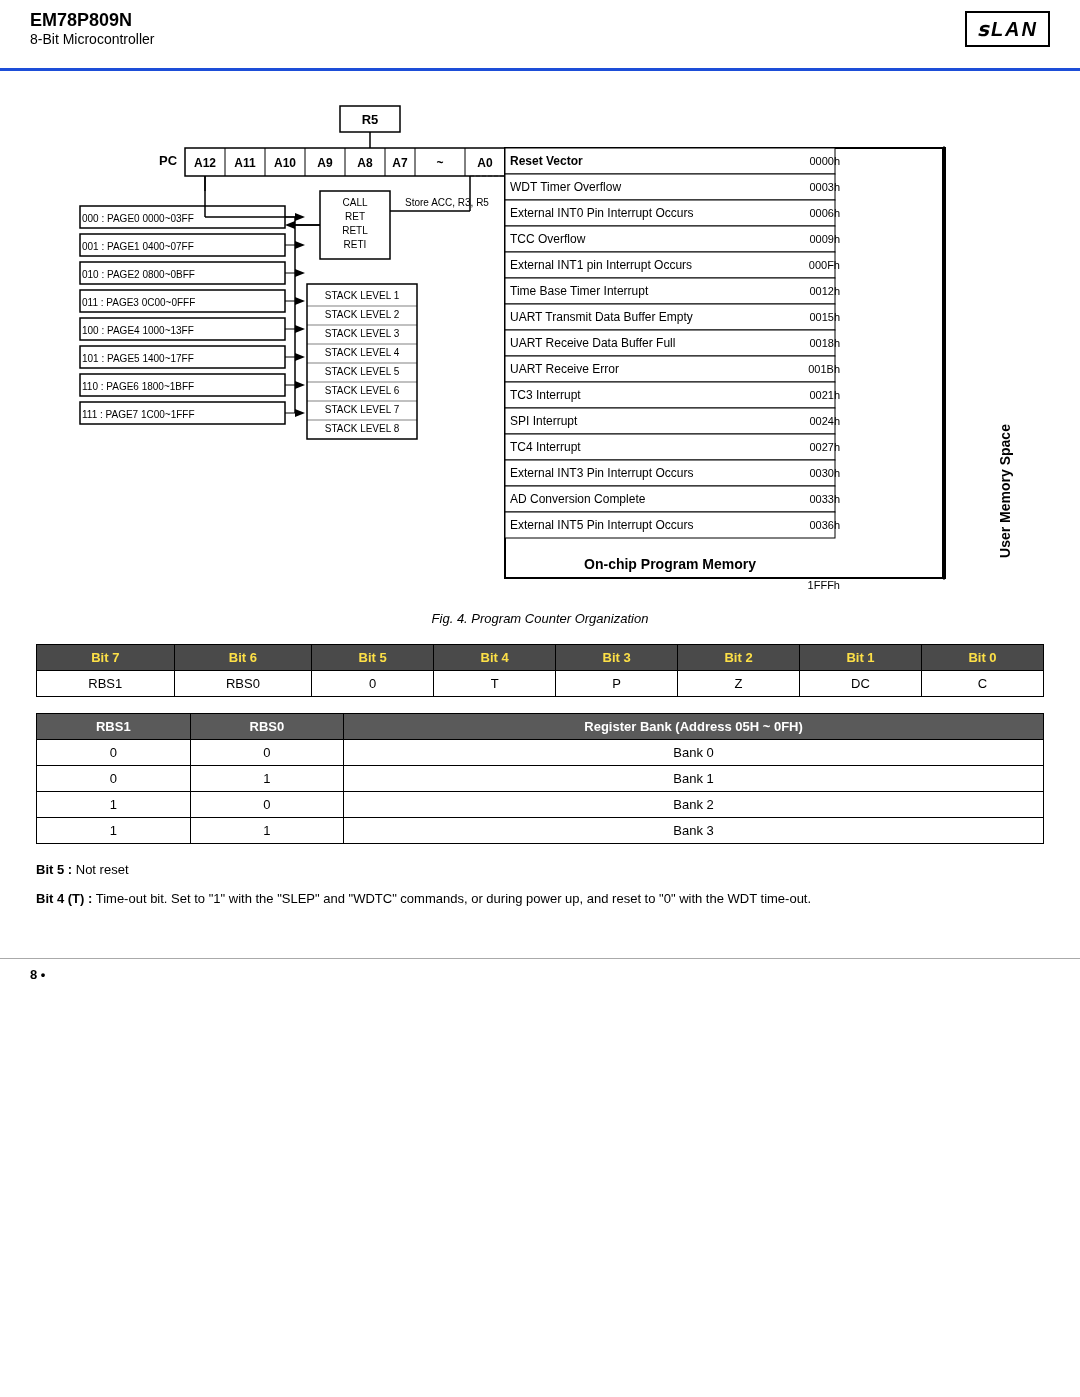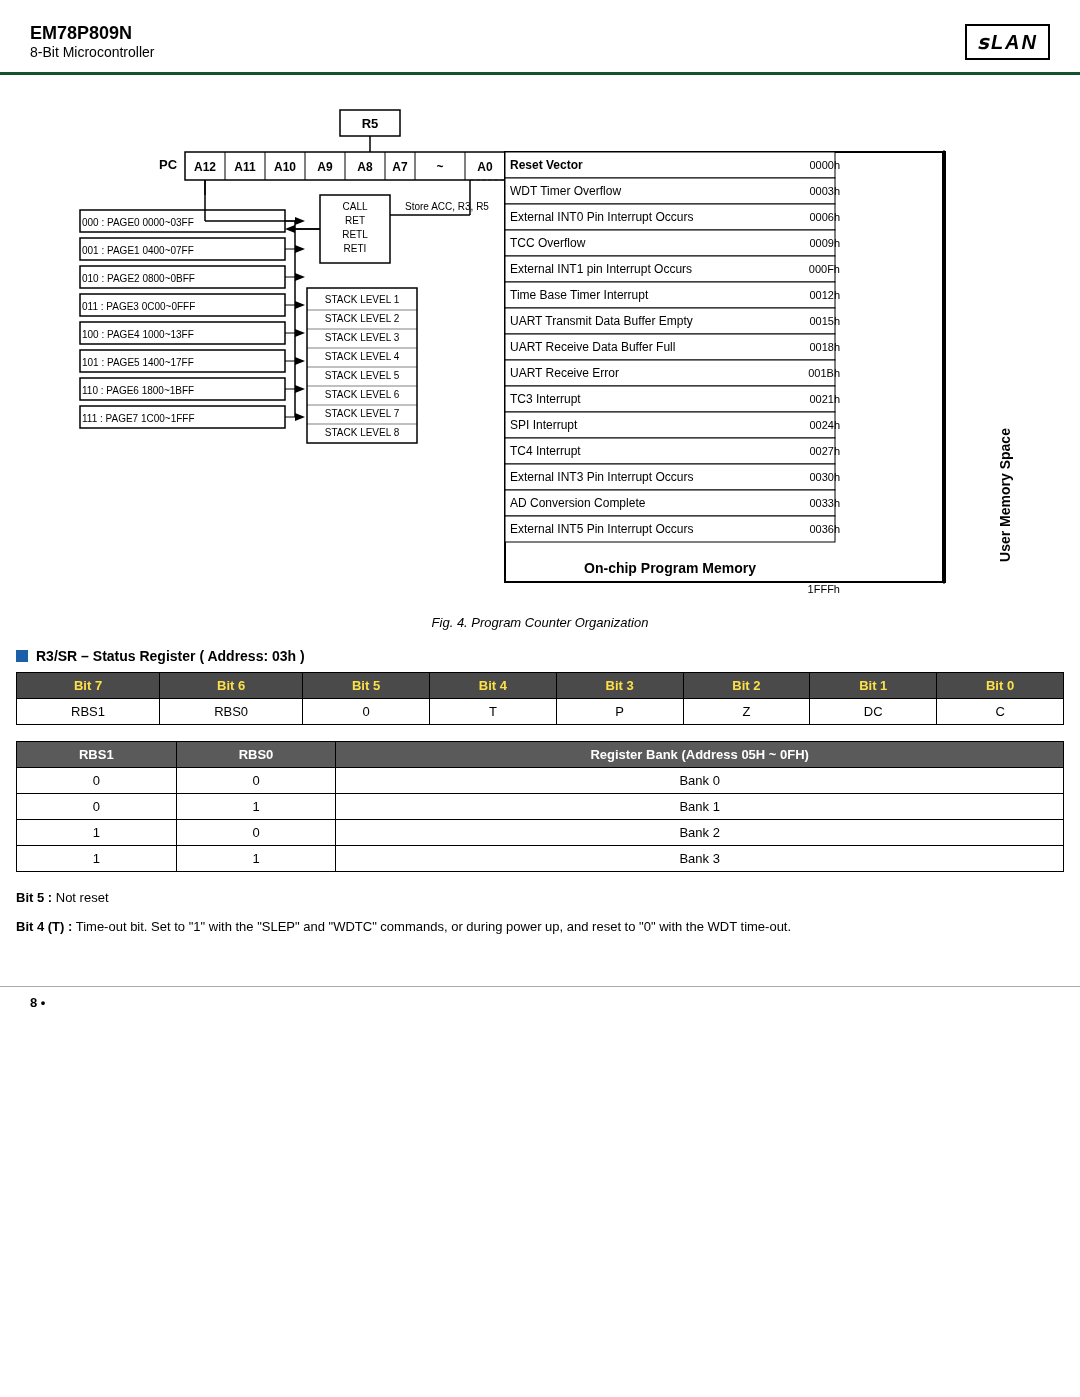--- a/index.html
+++ b/index.html
@@ -10,44 +10,43 @@
       color: #000;
       width: 1080px;
       min-height: 1397px;
     }
 
     
     .header {
       display: flex;
       justify-content: space-between;
       align-items: center;
-      padding: 10px 30px 12px 30px;
-      border-bottom: 3px solid #14532d;
-      margin-top: 13px;
+      padding: 10px 30px 21px 30px;
+      border-bottom: 3px solid #1d4ed8;
     }
     .header-title h1 {
       font-size: 18px;
       font-weight: bold;
     }
     .header-title h2 {
       font-size: 14px;
       font-weight: normal;
     }
     .logo-box {
       border: 2px solid #000;
       padding: 4px 10px;
       font-size: 20px;
       font-style: italic;
       font-weight: bold;
       letter-spacing: 2px;
     }
 
     
     .main-content {
-      padding: 20px 16px;
+      padding: 20px 36px;
     }
 
     
     .diagram-container {
       width: 100%;
       display: flex;
       justify-content: center;
       margin-bottom: 10px;
     }
 
@@ -370,24 +369,20 @@
         <line x1="155" y1="126" x2="245" y2="126" stroke="black" stroke-width="1.5"></line>
 
       </svg>
     </div>
   </div>
 
   <div class="figure-caption">
     <span>Fig. 4. Program Counter Organization</span>
   </div>
 
-  <div class="section-heading">
-    <span class="blue-square"></span>
-    <span>R3/SR – Status Register ( Address: 03h )</span>
-  </div>
 
   <table class="bit-table">
     <thead>
       <tr>
         <th>Bit 7</th>
         <th>Bit 6</th>
         <th>Bit 5</th>
         <th>Bit 4</th>
         <th>Bit 3</th>
         <th>Bit 2</th>

